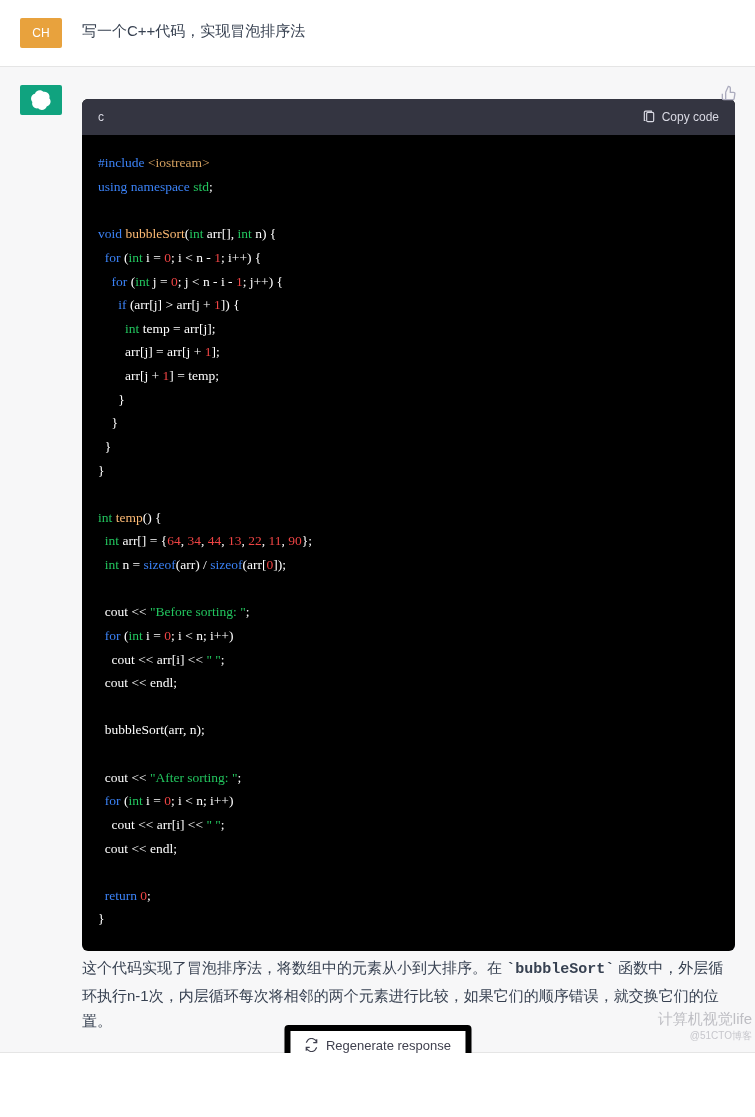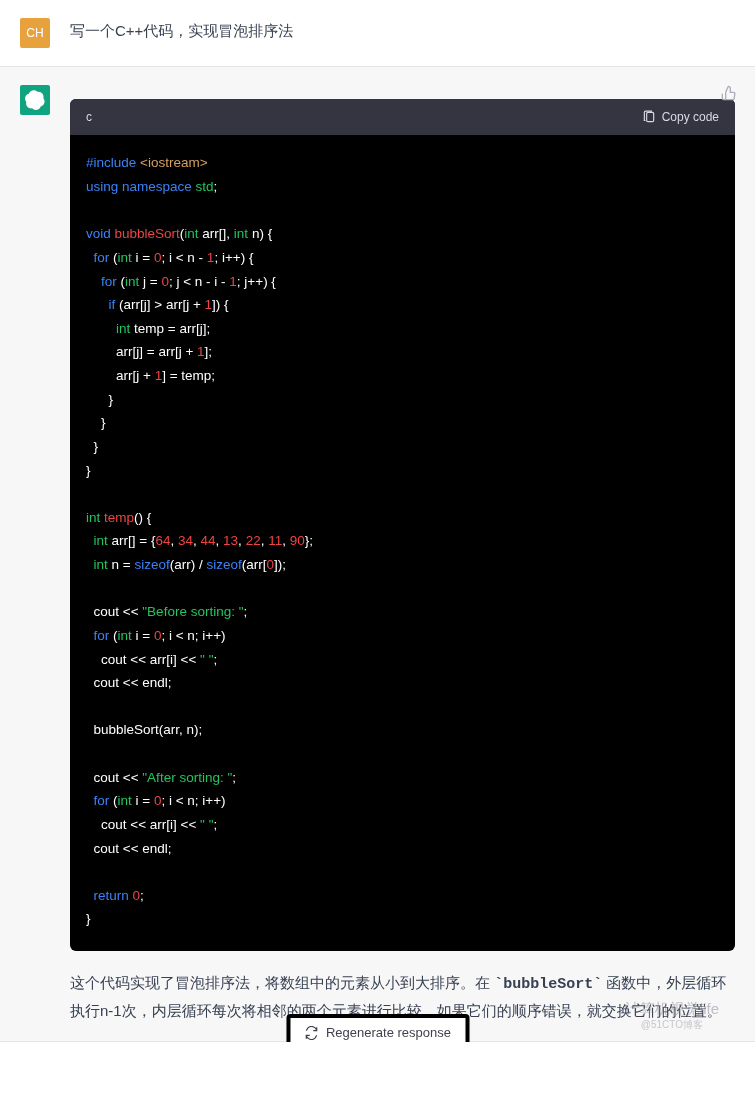--- a/index.html
+++ b/index.html
@@ -12,21 +12,21 @@
 .message-row {
   display: flex;
   padding: 18px 20px;
   gap: 20px;
   border-bottom: 1px solid #e5e5e5;
   position: relative;
 }
 .user-row { background: #ffffff; }
 .assistant-row { background: #f7f7f8; }
 .avatar {
-  width: 30px;
+  width: 42px;
   height: 30px;
   flex-shrink: 0;
   border-radius: 2px;
   display: flex;
   align-items: center;
   justify-content: center;
   font-size: 12px;
   font-weight: 500;
 }
 .avatar-user {
@@ -70,64 +70,64 @@
 .copy-btn {
   display: flex;
   align-items: center;
   gap: 6px;
   cursor: pointer;
 }
 .copy-btn svg { width: 14px; height: 14px; }
 pre {
   margin: 0;
   padding: 16px 20px 20px 16px;
-  font-family: Liberation Sans, sans-serif;
+  font-family: Liberation Serif, serif;
   font-size: 13.5px;
   line-height: 1.75;
   color: #ffffff;
   overflow-x: auto;
 }
 .tk-kw { color: #3b82f6; }
 .tk-inc { color: #d4a05f; }
 .tk-str { color: #22c55e; }
-.tk-fn { color: #ef4444; }
+.tk-fn { color: #fdba74; }
 .tk-type { color: #22c55e; }
 .tk-num { color: #ef4444; }
-.explain { margin-top: 19px; }
+.explain { margin-top: 4px; }
 code.inline {
   font-family: "Courier New", monospace;
   font-weight: 600;
 }
 .regen-wrap {
   position: relative;
   height: 0;
 }
 .regen {
   position: absolute;
   left: 50%;
   transform: translateX(-50%);
   top: -28px;
-  border: 4px solid #000000;
+  border: 6px solid #000000;
   background: #fff;
   border-radius: 4px;
   padding: 7px 14px;
   font-size: 13px;
   color: #40414f;
   display: flex;
   align-items: center;
   gap: 8px;
   cursor: pointer;
   box-shadow: 0 1px 2px rgba(0,0,0,0.05);
 }
 .regen svg { width: 14px; height: 14px; }
 .watermark {
   position: absolute;
-  right: 36px;
+  right: 3px;
   bottom: 10px;
-  text-align: center;
+  text-align: right;
   font-size: 15px;
   color: rgba(120,120,130,0.45);
   pointer-events: none;
   line-height: 1.3;
 }
 .watermark .w2 { font-size: 10px; color: rgba(150,150,160,0.5); }
 </style>
 </head>
 <body>
 

